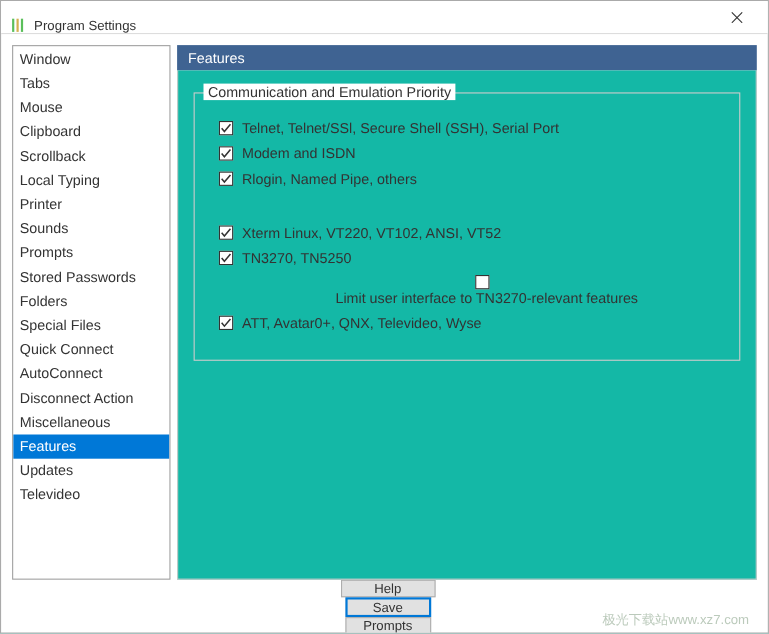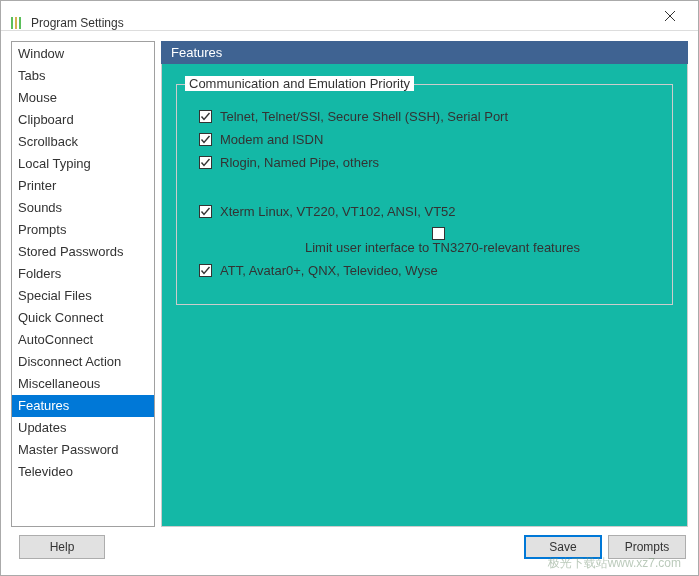--- a/index.html
+++ b/index.html
@@ -107,20 +107,21 @@
   justify-content: center;
   background: #fff;
 }
 .cb svg { width: 11px; height: 11px; }
 .gap { height: 18px; }
 .footer {
   height: 40px;
   display: flex;
   align-items: center;
   padding: 0 12px;
+  flex-direction: column;
 }
 .footer .spacer { flex: 1; }
 .btn {
   min-width: 78px;
   height: 24px;
   border: 1px solid #adadad;
   background: #e1e1e1;
   font-size: 12px;
   color: #333;
   cursor: pointer;
@@ -180,21 +181,20 @@
       <div class="item">Prompts</div>
       <div class="item">Stored Passwords</div>
       <div class="item">Folders</div>
       <div class="item">Special Files</div>
       <div class="item">Quick Connect</div>
       <div class="item">AutoConnect</div>
       <div class="item">Disconnect Action</div>
       <div class="item">Miscellaneous</div>
       <div class="item selected">Features</div>
       <div class="item">Updates</div>
-      <div class="item">Master Password</div>
       <div class="item">Televideo</div>
     </div>
   <div class="main">
     <div class="header">Features</div>
     <div class="panel">
       <div class="groupbox">
         <div class="legend">Communication and Emulation Priority</div>
         <div id="options">
             <div class="checkbox-row">
               <span class="cb">
@@ -222,20 +222,28 @@
             </div>
             <div class="gap"></div>
             <div class="checkbox-row">
               <span class="cb">
                 <svg viewBox="0 0 11 11">
                   <polyline points="1.5,5.5 4,8.5 9.5,2" fill="none" stroke="#333" stroke-width="1.4"></polyline>
                 </svg>
               </span>
               <span>Xterm Linux, VT220, VT102,  ANSI, VT52</span>
             </div>
+            <div class="checkbox-row">
+              <span class="cb">
+                <svg viewBox="0 0 11 11">
+                  <polyline points="1.5,5.5 4,8.5 9.5,2" fill="none" stroke="#333" stroke-width="1.4"></polyline>
+                </svg>
+              </span>
+              <span>TN3270, TN5250</span>
+            </div>
             <div class="checkbox-row indent">
               <span class="cb"></span>
               <span>Limit user interface to TN3270-relevant features</span>
             </div>
             <div class="checkbox-row">
               <span class="cb">
                 <svg viewBox="0 0 11 11">
                   <polyline points="1.5,5.5 4,8.5 9.5,2" fill="none" stroke="#333" stroke-width="1.4"></polyline>
                 </svg>
               </span>

